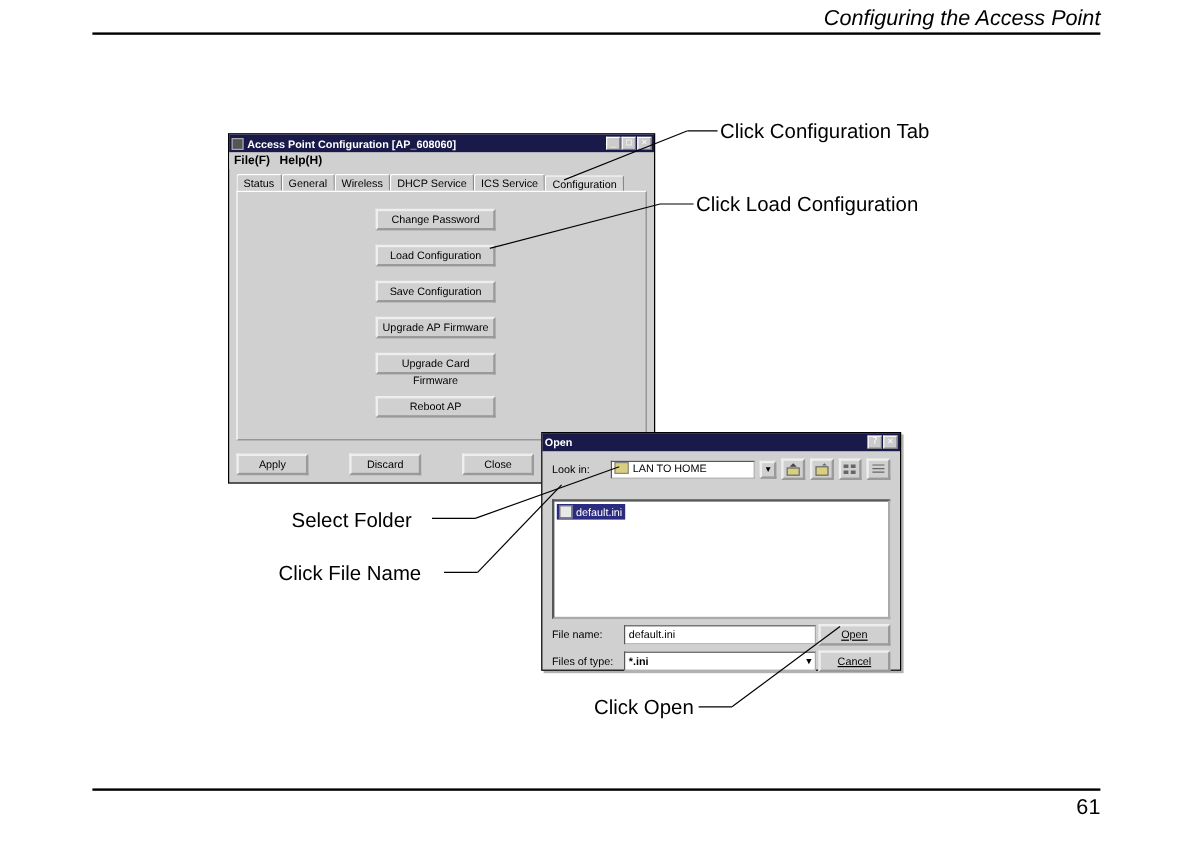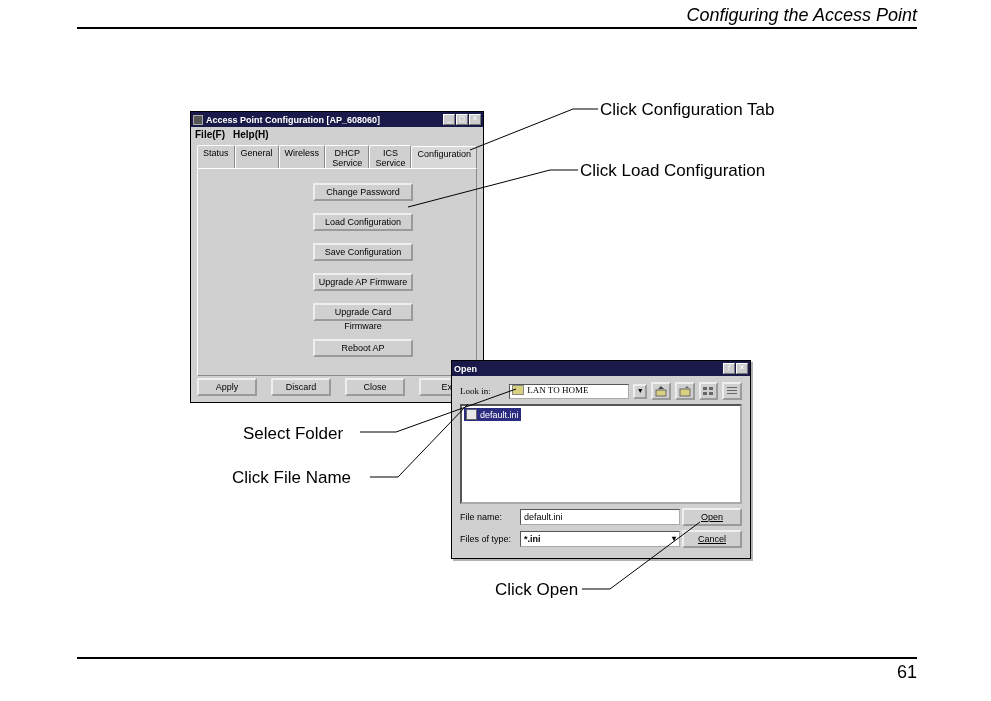--- a/index.html
+++ b/index.html
@@ -10,21 +10,21 @@
   }
   
   .header-rule { position:absolute; top:27px; left:77px; width:840px; height:2px; background:#000; }
   .header-title { position:absolute; top:5px; right:74px; font-style:italic; font-size:18px; }
   
   .page-no { position:absolute; bottom:18px; right:74px; font-size:18px; }
   .footer-rule { position:absolute; bottom:42px; left:77px; width:840px; height:2px; background:#000; }
 
   
   .win {
-    position:absolute; top:111px; left:190px; width:294px; height:292px;
+    position:absolute; top:111px; left:190px; width:356px; height:292px;
     border:1px solid #000; background:#d0d0d0;
     font-family: "MS Sans Serif", Tahoma, sans-serif;
     font-size:10px;
   }
   .titlebar {
     height:15px; background:linear-gradient(#1a1a4a,#1a1a4a);
     color:#fff; display:flex; align-items:center; padding:0 2px;
   }
   .titlebar .app-icon{width:10px;height:10px;background:#555;border:1px solid #aaa;margin-right:3px;}
   .titlebar .title{flex:1;font-weight:bold;font-size:9px;white-space:nowrap;}
@@ -53,21 +53,21 @@
 
   
   .dlg{
     position:absolute;top:360px;left:451px;width:300px;height:199px;
     border:1px solid #000;background:#d0d0d0;
     font-family:"MS Sans Serif", Tahoma, sans-serif;font-size:10px;
     box-shadow:2px 2px 0 rgba(0,0,0,0.3);
   }
   .dlg .titlebar{height:15px;}
   .dlg-body{padding:6px 8px;}
-  .row{display:flex;align-items:center;gap:4px;margin-bottom:4px;font-family:Liberation Serif, serif;}
+  .row{display:flex;align-items:center;gap:4px;margin-bottom:16px;}
   .row .lbl{width:46px;font-size:9px;}
   .combo{flex:0 0 120px;height:15px;background:#fff;border:1px inset #aaa;display:flex;align-items:flex-start;padding:0 2px;font-size:9px;}
   .combo .folder-icon-sm{width:12px;height:10px;background:#d8d080;border:1px solid #888;margin-right:3px;}
   .dd-btn{width:14px;height:15px;background:#d0d0d0;border:2px outset #eee;text-align:center;line-height:10px;font-size:8px;}
   .icon-btn{width:20px;height:18px;background:#d0d0d0;border:2px outset #eee;display:flex;align-items:center;justify-content:center;}
   .icon-btn svg{width:12px;height:12px;}
   .file-area{
     height:100px;background:#fff;border:2px inset #aaa;padding:2px;margin-top:2px;margin-bottom:4px;
   }
   .file-item{display:inline-flex;align-items:center;background:#2b2b80;color:#fff;font-size:9px;padding:0 2px;height:13px;}

